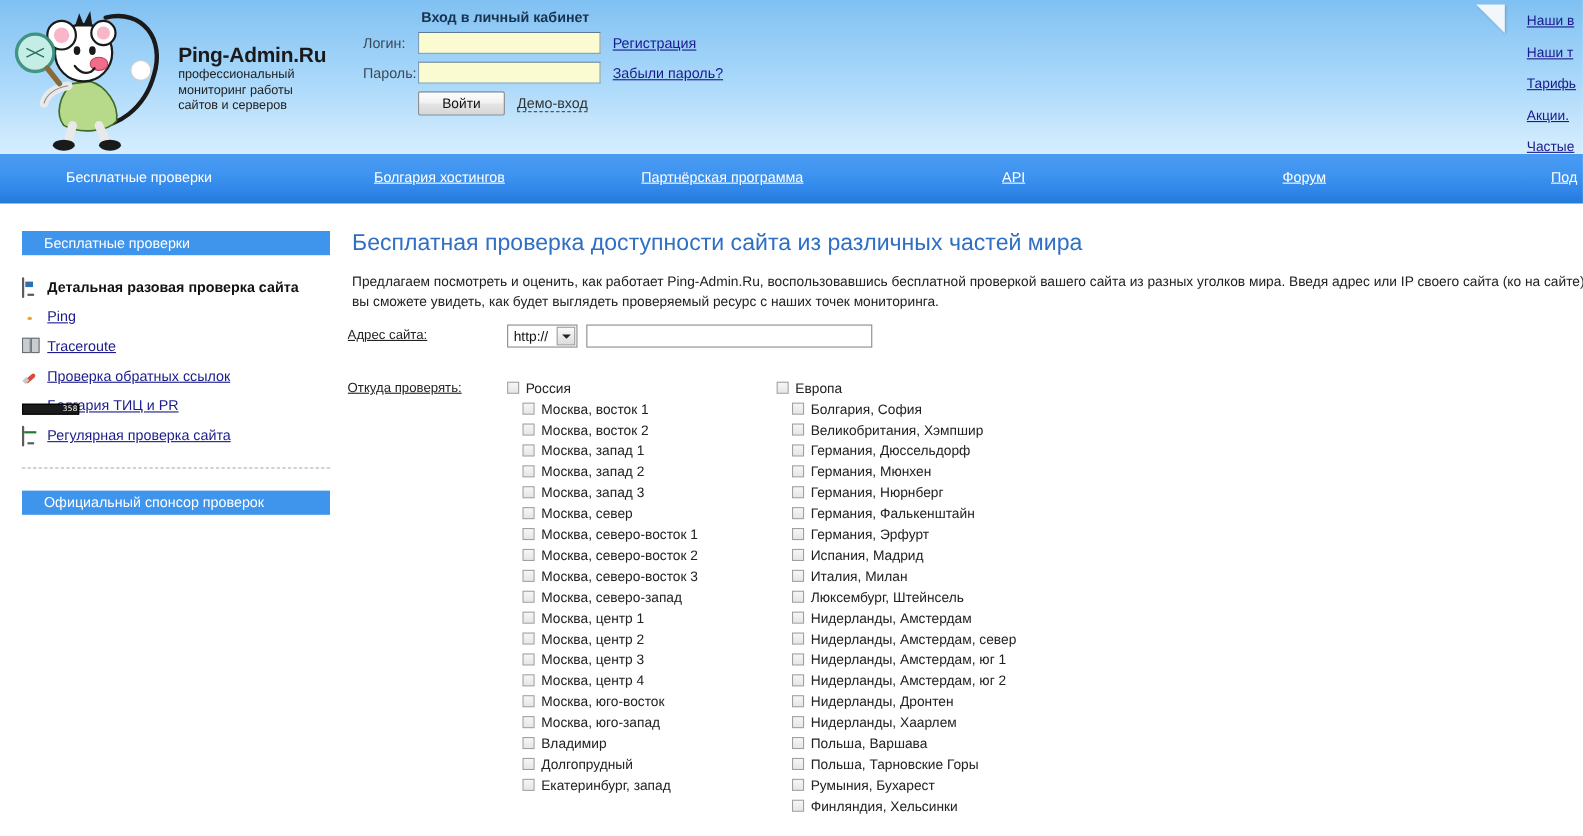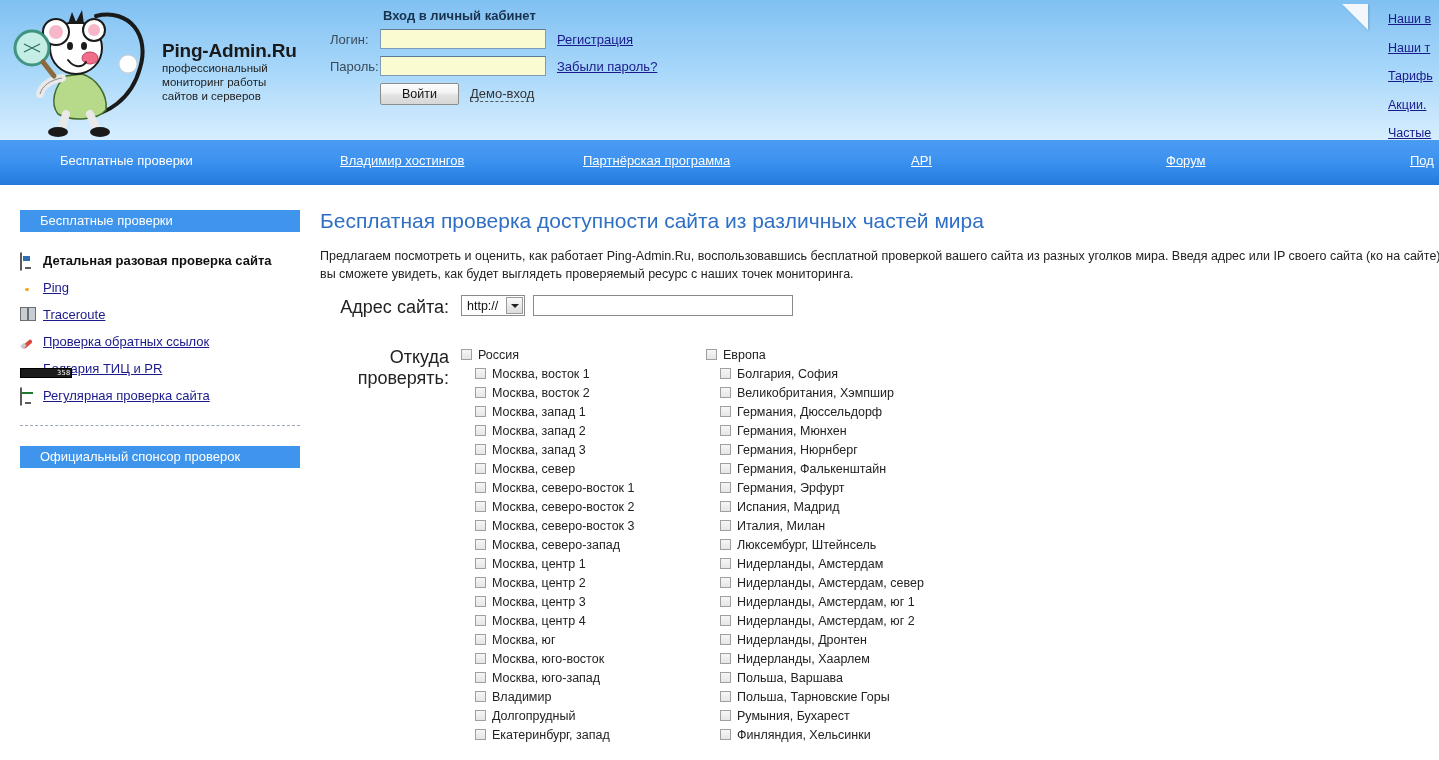--- a/index.html
+++ b/index.html
@@ -185,22 +185,22 @@
   }
   #intro {
     position: absolute; left: 4px; top: 62px;
     width: 1135px;
     font-size: 12.5px; color: #222; line-height: 1.45;
   }
 
   #form-area { position: absolute; left: 0; top: 110px; width: 1123px; }
   .field-row { display: flex; align-items: flex-start; }
   .field-label {
-    width: 145px; text-align: right; padding-right: 12px;
-    font-size: 18px; color: #222; padding-top: 2px;
+    width: 145px; padding-right: 12px;
+    font-size: 12px; color: #222; padding-top: 2px; text-decoration: underline;
   }
   #proto-select {
     width: 64px; height: 21px;
     border: 1px solid #8a8a8a;
     background: #ffffff;
     font-size: 12.5px;
     display: flex; align-items: center;
     position: relative; cursor: pointer;
   }
   #proto-value { padding-left: 5px; color: #111; }
@@ -313,21 +313,21 @@
         <span class="corner-link">Наши т</span>
         <span class="corner-link">Тарифь</span>
         <span class="corner-link">Акции.</span>
         <span class="corner-link">Частые</span>
       </div>
     </div>
   </div>
 
   <div id="nav">
     <span class="nav-item current" style="left:60px">Бесплатные проверки</span>
-    <span class="nav-item link" style="left:340px">Владимир хостингов</span>
+    <span class="nav-item link" style="left:340px">Болгария хостингов</span>
     <span class="nav-item link" style="left:583px">Партнёрская программа</span>
     <span class="nav-item link" style="left:911px">API</span>
     <span class="nav-item link" style="left:1166px">Форум</span>
     <span class="nav-item link" style="left:1410px">Под</span>
   </div>
 
   <div id="sidebar">
     <div class="side-head" id="side-head-1">Бесплатные проверки</div>
 
     <div id="side-list">
@@ -444,24 +444,20 @@
               <div class="cb-line sub">
                 <span class="cb"></span>
                 <span class="cb-text">Москва, центр 3</span>
               </div>
               <div class="cb-line sub">
                 <span class="cb"></span>
                 <span class="cb-text">Москва, центр 4</span>
               </div>
               <div class="cb-line sub">
                 <span class="cb"></span>
-                <span class="cb-text">Москва, юг</span>
-              </div>
-              <div class="cb-line sub">
-                <span class="cb"></span>
                 <span class="cb-text">Москва, юго-восток</span>
               </div>
               <div class="cb-line sub">
                 <span class="cb"></span>
                 <span class="cb-text">Москва, юго-запад</span>
               </div>
               <div class="cb-line sub">
                 <span class="cb"></span>
                 <span class="cb-text">Владимир</span>
               </div>

